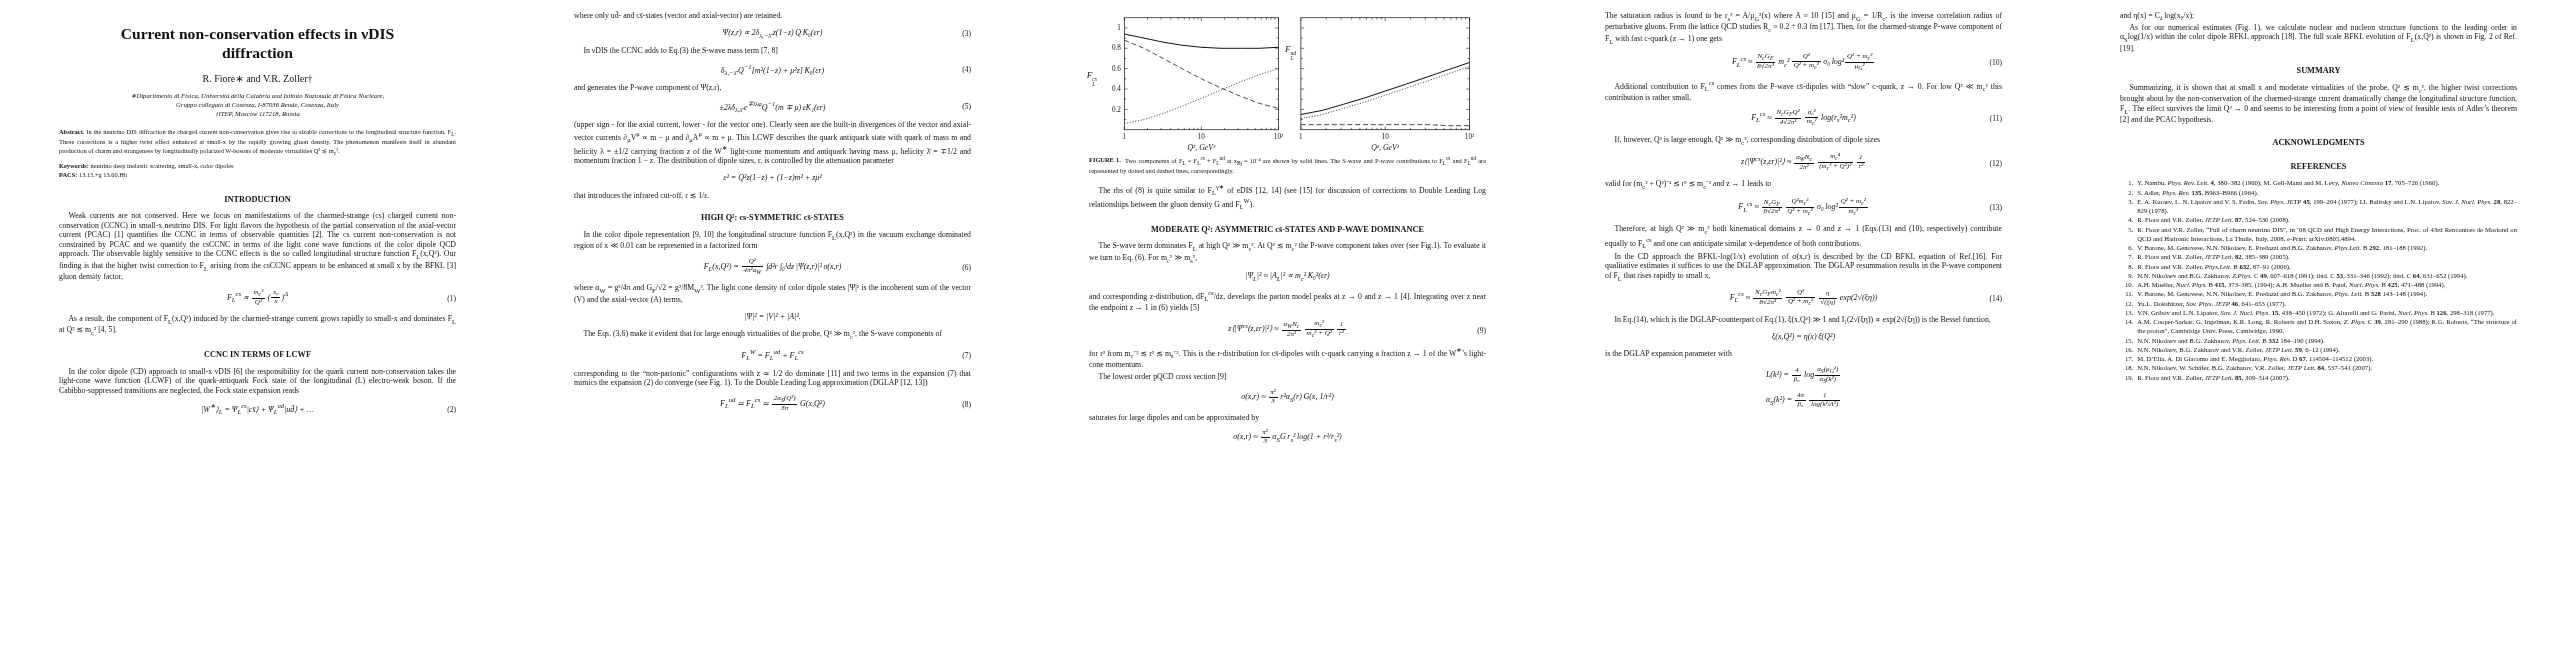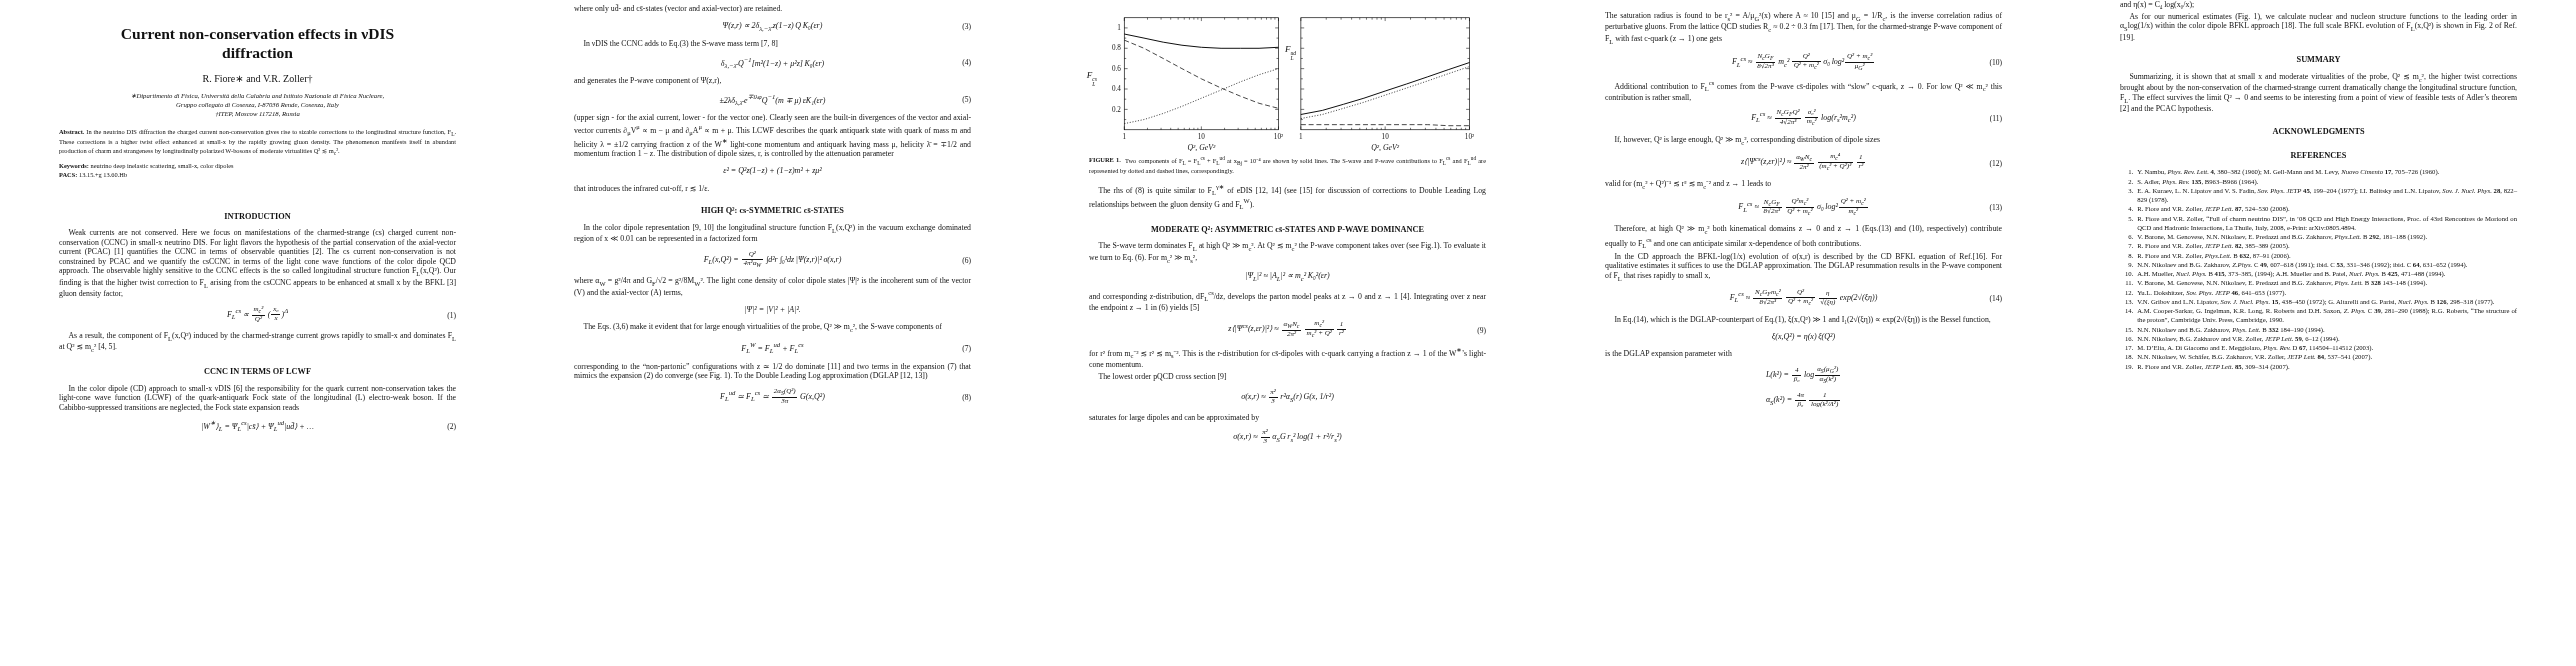--- a/index.html
+++ b/index.html
@@ -59,21 +59,21 @@
     <div class="title">Current non-conservation effects in νDIS diffraction</div>
     <div class="authors">R. Fiore∗ and V.R. Zoller†</div>
     <div class="affil">
       <div>∗Dipartimento di Fisica, Università della Calabria and Istituto Nazionale di Fisica Nucleare,</div>
       <div>Gruppo collegato di Cosenza, I-87036 Rende, Cosenza, Italy</div>
       <div>†ITEP, Moscow 117218, Russia</div>
     </div>
     <p class="abstract"><b>Abstract.</b> <span>In the neutrino DIS diffraction the charged current non-conservation gives rise to sizable corrections to the longitudinal structure function, F<sub>L</sub>. These corrections is a higher twist effect enhanced at small-x by the rapidly growing gluon density. The phenomenon manifests itself in abundant production of charm and strangeness by longitudinally polarized W-bosons of moderate virtualities Q² ≲ m<sub>c</sub>².</span></p>
     <p class="kwline"><b>Keywords:</b> <span>neutrino deep inelastic scattering, small-x, color dipoles</span><br>
     <b>PACS:</b> <span>13.15.+g 13.60.Hb</span></p>
-    <div class="shead" style="margin-top:32px">INTRODUCTION</div>
+    <div class="shead" style="margin-top:15px">INTRODUCTION</div>
     <p class="bp">Weak currents are not conserved. Here we focus on manifestations of the charmed-strange (cs) charged current non-conservation (CCNC) in small-x neutrino DIS. For light flavors the hypothesis of the partial conservation of the axial-vector current (PCAC) [1] quantifies the CCNC in terms of observable quantities [2]. The cs current non-conservation is not constrained by PCAC and we quantify the csCCNC in terms of the light cone wave functions of the color dipole QCD approach. The observable highly sensitive to the CCNC effects is the so called longitudinal structure function F<sub>L</sub>(x,Q²). Our finding is that the higher twist correction to F<sub>L</sub> arising from the csCCNC appears to be enhanced at small x by the BFKL [3] gluon density factor,</p>
     <div class="eq">
         <span class="eqbody">F<sub>L</sub><sup>cs</sup> ∝ <span class="fr">
             <i>m<sub>c</sub>²</i>
             <i>Q²</i>
           </span> (<span class="fr">
             <i>x₀</i>
             <i>x</i>
           </span>)<sup>Δ</sup></span>
         <span class="eqnum">(1)</span>
@@ -82,21 +82,21 @@
     <div class="shead">CCNC IN TERMS OF LCWF</div>
     <p class="bp">In the color dipole (CD) approach to small-x νDIS [6] the responsibility for the quark current non-conservation takes the light-cone wave function (LCWF) of the quark-antiquark Fock state of the longitudinal (L) electro-weak boson. If the Cabibbo-suppressed transitions are neglected, the Fock state expansion reads</p>
     <div class="eq">
         <span class="eqbody">|W<sup>∗</sup>⟩<sub>L</sub> = Ψ<sub>L</sub><sup>cs</sup>|cs̄⟩ + Ψ<sub>L</sub><sup>ud</sup>|ud̄⟩ + …</span>
         <span class="eqnum">(2)</span>
       </div>
   </div>
 </div>
 
 <div class="page" style="left:515px">
-  <div class="inner" style="padding-top:4px">
+  <div class="inner" style="padding-top:11px">
     <p class="bp noind">where only ud̄- and cs̄-states (vector and axial-vector) are retained.</p>
     <div class="eq">
         <span class="eqbody">Ψ(z,r) ∝ 2δ<sub>λ,−λ̄</sub> z(1−z) Q K₀(εr)</span>
         <span class="eqnum">(3)</span>
       </div>
     <p class="bp">In νDIS the CCNC adds to Eq.(3) the S-wave mass term [7, 8]</p>
     <div class="eq">
         <span class="eqbody">δ<sub>λ,−λ̄</sub> Q<sup>−1</sup>[m²(1−z) + μ²z] K₀(εr)</span>
         <span class="eqnum">(4)</span>
       </div>
@@ -421,21 +421,21 @@
             <i>β₀</i>
           </span> <span class="fr">
             <i>1</i>
             <i>log(k²/Λ²)</i>
           </span></span>
       </div>
   </div>
 </div>
 
 <div class="page" style="left:2061px">
-  <div class="inner" style="">
+  <div class="inner" style="padding-top:11px">
     <p class="bp noind">and η(x) = C₄ log(x₀/x);</p>
     <p class="bp">As for our numerical estimates (Fig. 1), we calculate nuclear and nucleon structure functions to the leading order in α<sub>S</sub>log(1/x) within the color dipole BFKL approach [18]. The full scale BFKL evolution of F<sub>L</sub>(x,Q²) is shown in Fig. 2 of Ref.[19].</p>
     <div class="shead">SUMMARY</div>
     <p class="bp">Summarizing, it is shown that at small x and moderate virtualities of the probe, Q² ≲ m<sub>c</sub>², the higher twist corrections brought about by the non-conservation of the charmed-strange current dramatically change the longitudinal structure function, F<sub>L</sub>. The effect survives the limit Q² → 0 and seems to be interesting from a point of view of feasible tests of Adler’s theorem [2] and the PCAC hypothesis.</p>
     <div class="shead">ACKNOWLEDGMENTS</div>
     <div class="shead">REFERENCES</div>
     <div class="refs">
 
         <div class="ref">
           <span class="rnum">1.</span>

